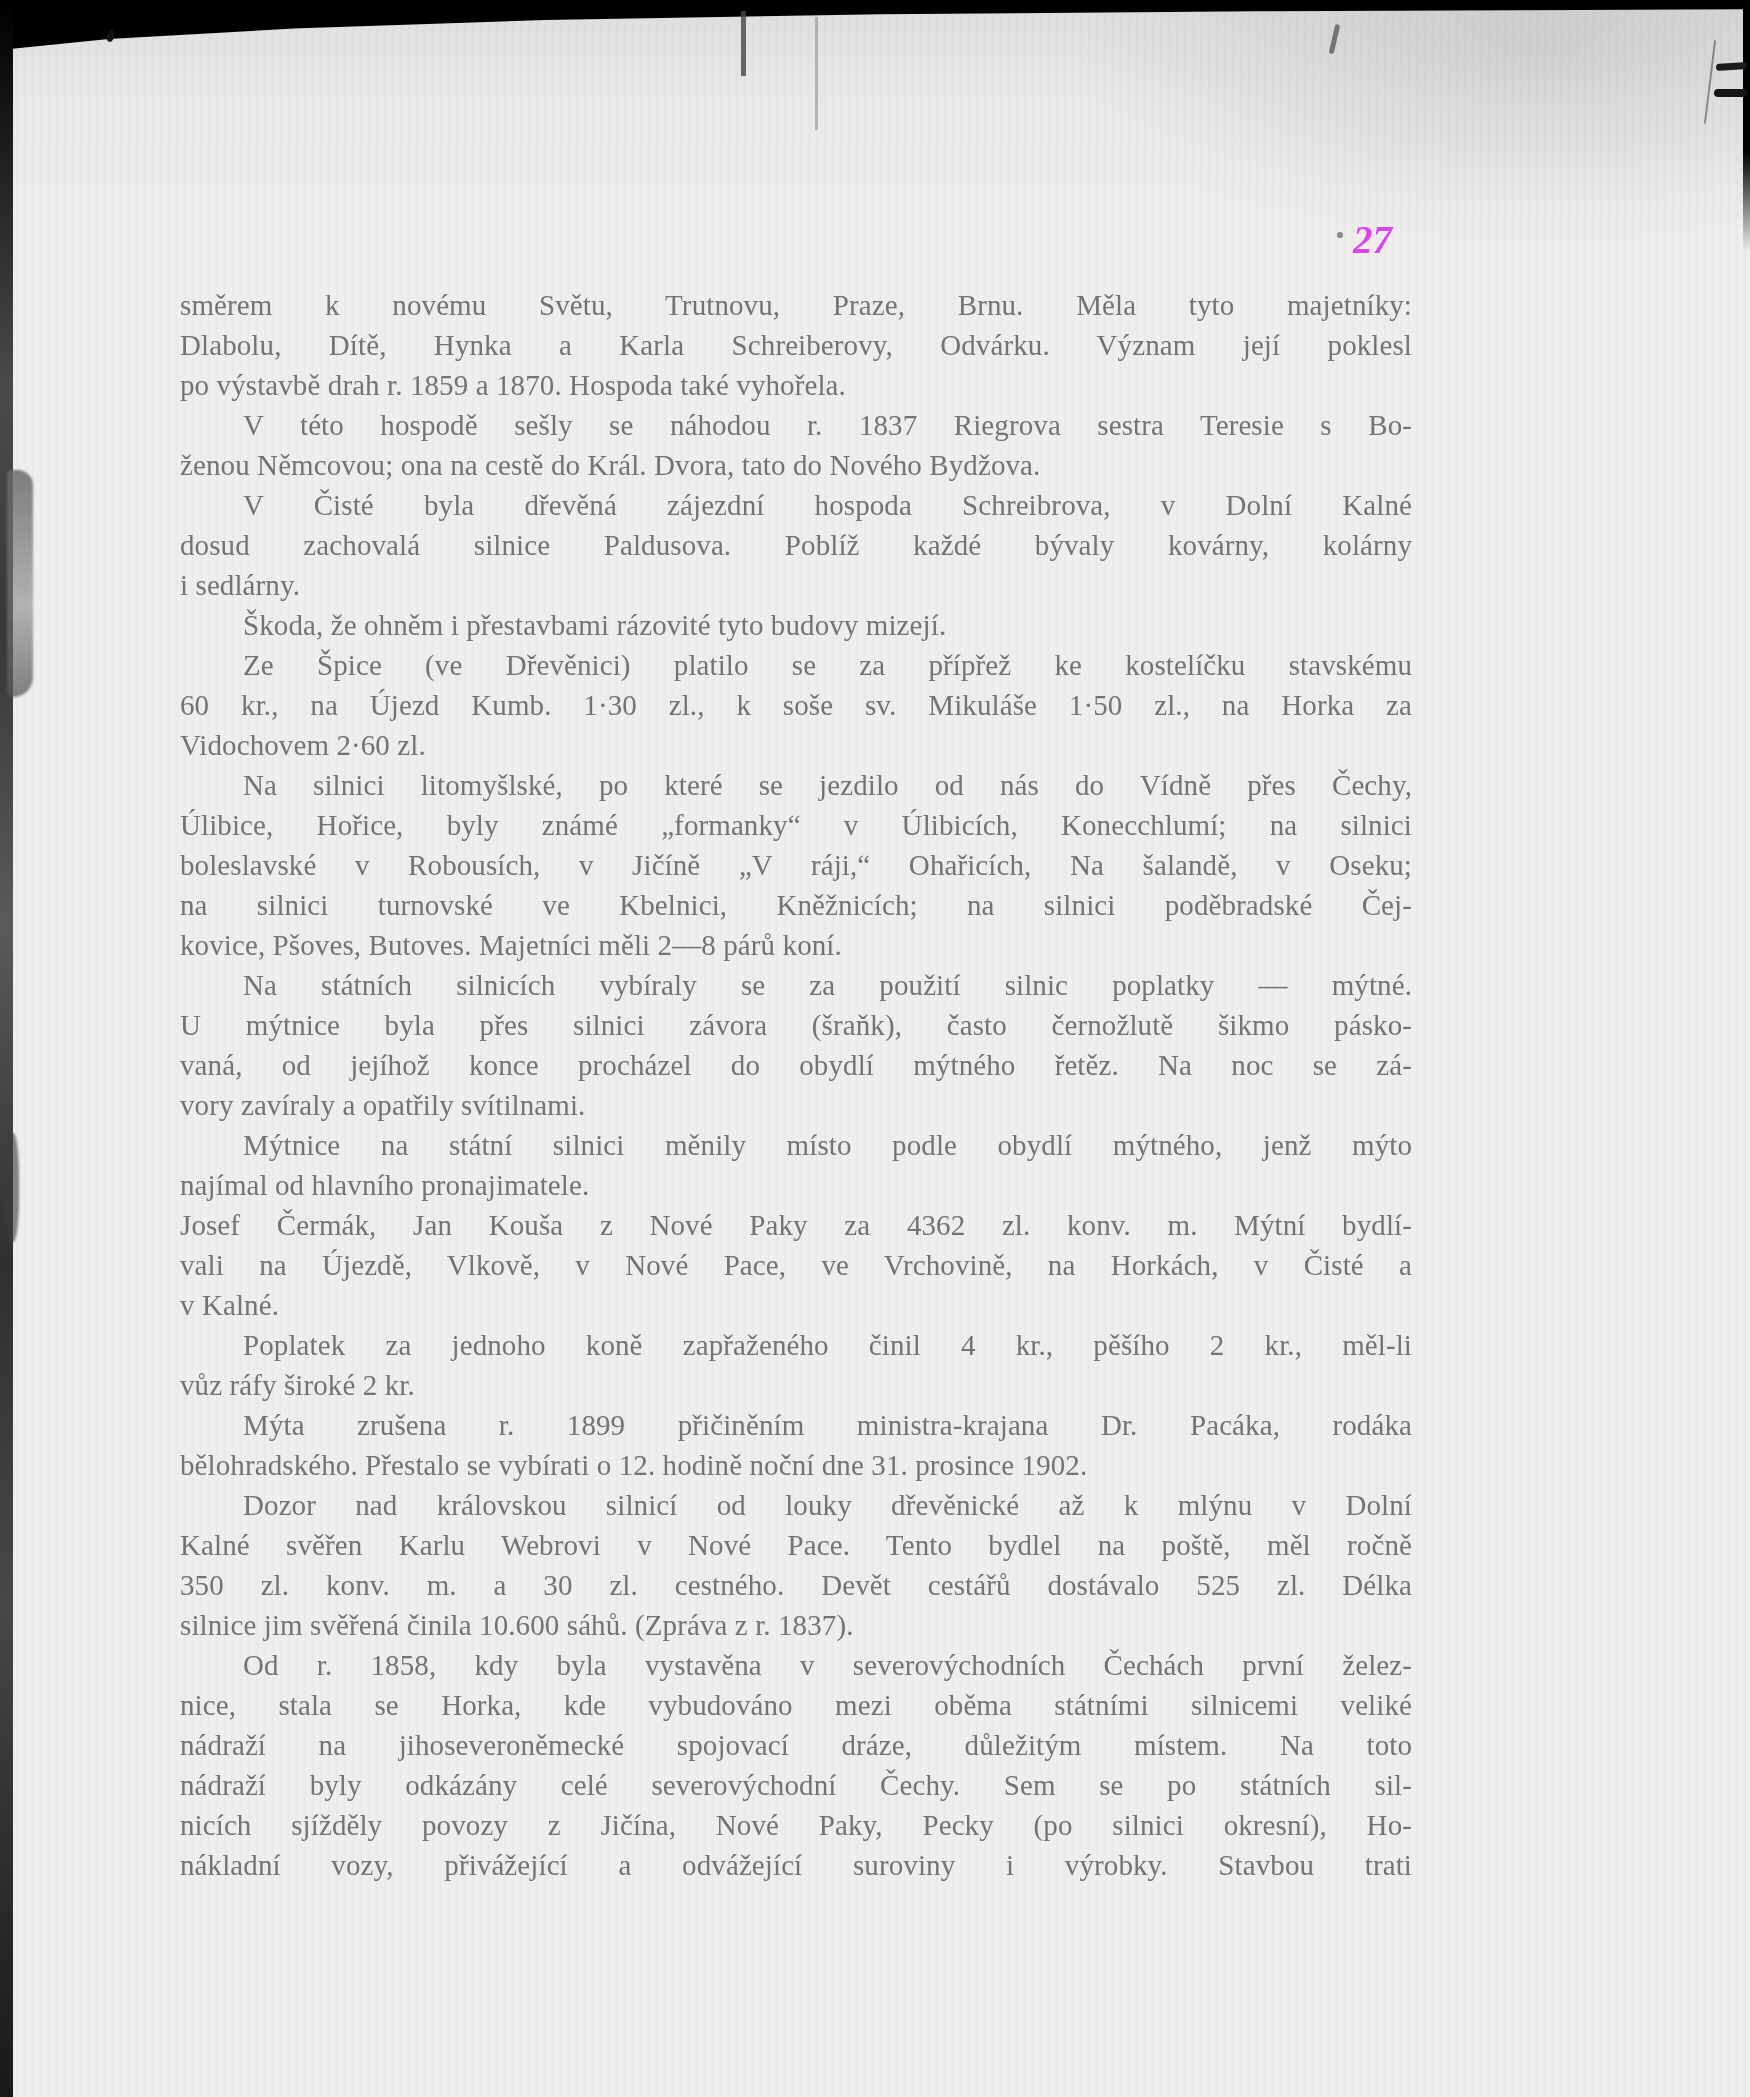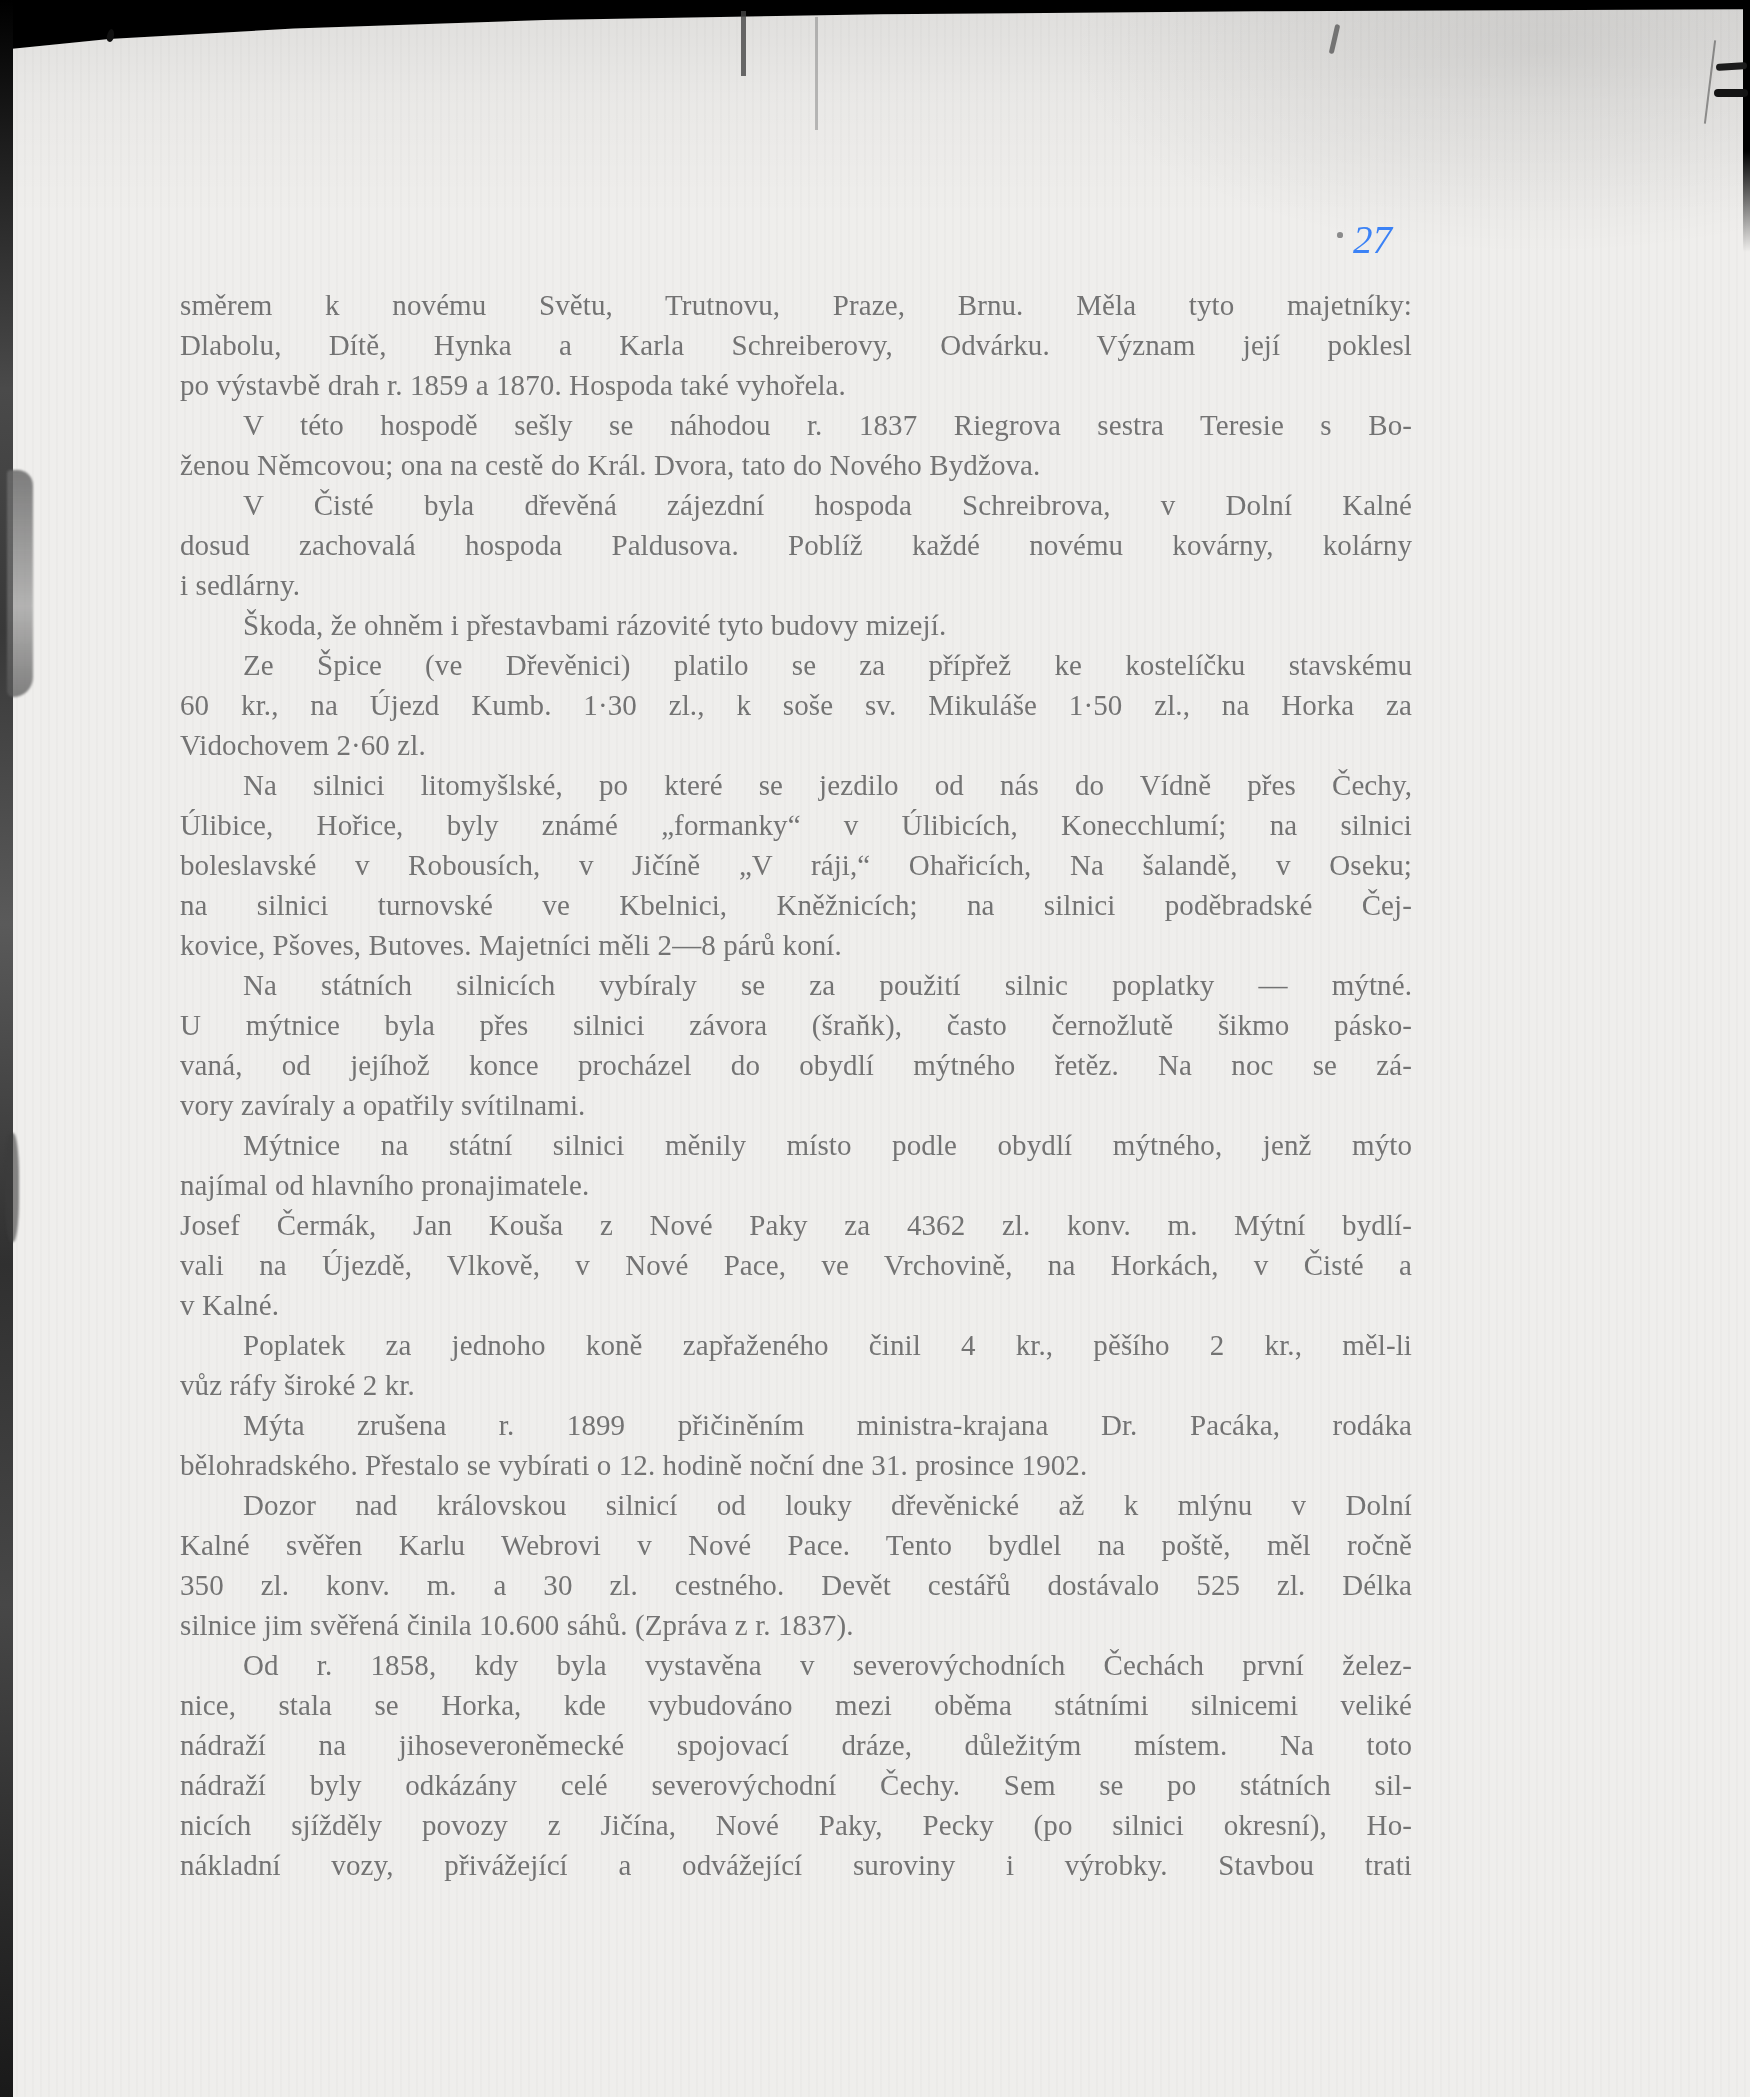--- a/index.html
+++ b/index.html
@@ -49,21 +49,21 @@
   .streak-top-2{position:absolute;left:815px;top:17px;width:3.4px;height:113px;background:rgba(120,120,120,.45);}
   .speck-topleft{
     position:absolute;left:107px;top:28.5px;width:7.1px;height:13.4px;background:#111;
     border-radius:50% 50% 50% 50%/62% 62% 38% 38%;transform:rotate(12deg);
   }
   .slash-mark{position:absolute;left:1332px;top:24px;width:4.6px;height:30px;background:rgba(90,90,90,.8);border-radius:2.5px;transform:rotate(13deg);}
   .dot-near-number{position:absolute;left:1337px;top:232px;width:6.3px;height:5.5px;background:#8b8b8b;border-radius:50%;}
   
   .page-number{
     position:absolute;left:1353px;top:220px;
-    font-size:39px;line-height:40px;font-weight:normal;font-style:italic;color:#3b82f6;
+    font-size:39px;line-height:40px;font-weight:bold;font-style:italic;color:#d946ef;
   }
   .text-block{position:absolute;left:180px;top:285px;width:1232px;}
   .line{
     height:40px;line-height:40px;font-size:29px;color:#737373;
     text-align:justify;text-align-last:justify;white-space:normal;
     letter-spacing:0.1px;
   }
   .line.plast{text-align-last:left;}
   .line.indent{text-indent:63px;}
 </style>
@@ -89,21 +89,21 @@
   <div class="dot-near-number"></div>
 
   <div class="page-number">27</div>
   <div class="text-block" id="text-block">
       <div class="line">směrem k novému Světu, Trutnovu, Praze, Brnu. Měla tyto majetníky:</div>
       <div class="line">Dlabolu, Dítě, Hynka a Karla Schreiberovy, Odvárku. Význam její poklesl</div>
       <div class="line plast">po výstavbě drah r. 1859 a 1870. Hospoda také vyhořela.</div>
       <div class="line indent">V této hospodě sešly se náhodou r. 1837 Riegrova sestra Teresie s Bo-</div>
       <div class="line plast">ženou Němcovou; ona na cestě do Král. Dvora, tato do Nového Bydžova.</div>
       <div class="line indent">V Čisté byla dřevěná zájezdní hospoda Schreibrova, v Dolní Kalné</div>
-      <div class="line">dosud zachovalá hospoda Paldusova. Poblíž každé novému kovárny, kolárny</div>
+      <div class="line">dosud zachovalá silnice Paldusova. Poblíž každé bývaly kovárny, kolárny</div>
       <div class="line plast">i sedlárny.</div>
       <div class="line indent plast">Škoda, že ohněm i přestavbami rázovité tyto budovy mizejí.</div>
       <div class="line indent">Ze Špice (ve Dřevěnici) platilo se za přípřež ke kostelíčku stavskému</div>
       <div class="line">60 kr., na Újezd Kumb. 1·30 zl., k soše sv. Mikuláše 1·50 zl., na Horka za</div>
       <div class="line plast">Vidochovem 2·60 zl.</div>
       <div class="line indent">Na silnici litomyšlské, po které se jezdilo od nás do Vídně přes Čechy,</div>
       <div class="line">Úlibice, Hořice, byly známé „formanky“ v Úlibicích, Konecchlumí; na silnici</div>
       <div class="line">boleslavské v Robousích, v Jičíně „V ráji,“ Ohařicích, Na šalandě, v Oseku;</div>
       <div class="line">na silnici turnovské ve Kbelnici, Kněžnicích; na silnici poděbradské Čej-</div>
       <div class="line plast">kovice, Pšoves, Butoves. Majetníci měli 2—8 párů koní.</div>

